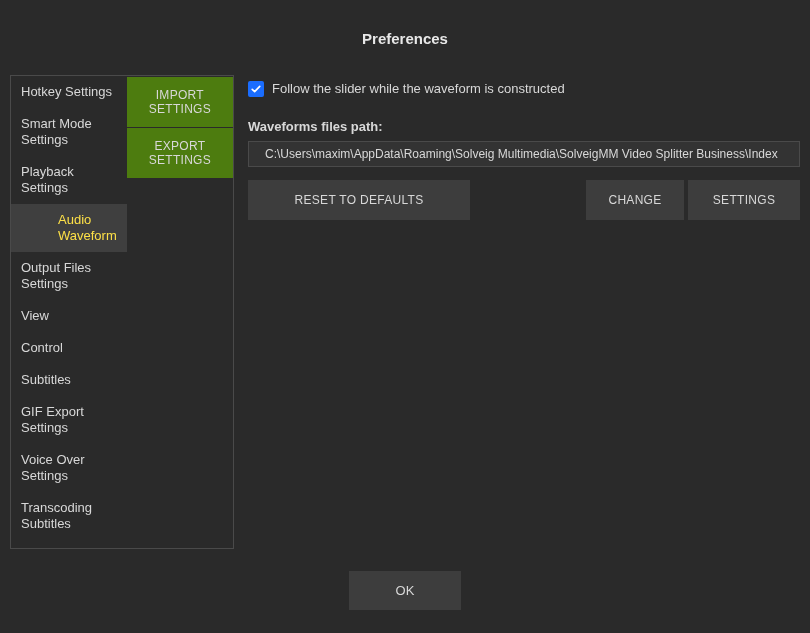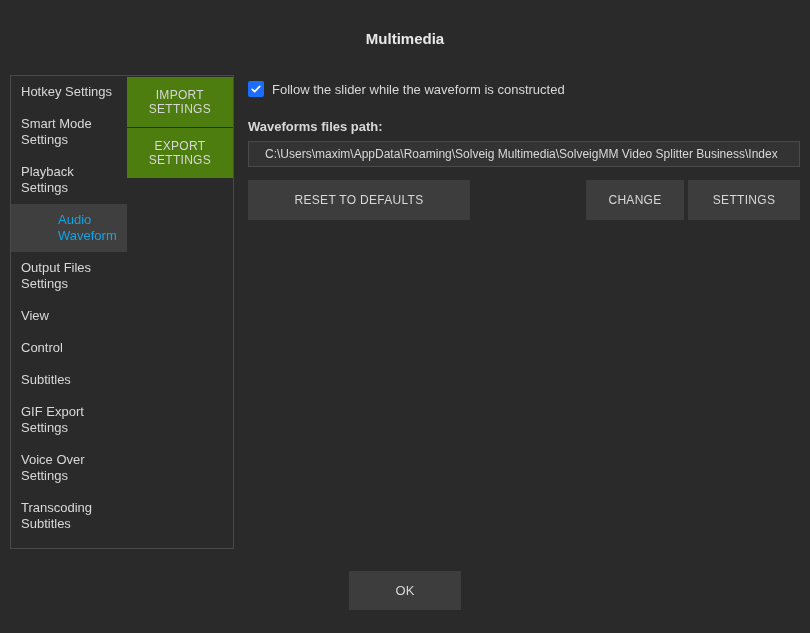--- a/index.html
+++ b/index.html
@@ -42,21 +42,21 @@
     }
     .sidebar-item {
       padding: 8px 10px;
       color: #d8d8d8;
       cursor: pointer;
       font-size: 13px;
       line-height: 16px;
     }
     .sidebar-item.active {
       background: #3f3f3f;
-      color: #0ea5e9;
+      color: #fde047;
       padding-left: 47px;
     }
     .sidebar-bottom {
       display: flex;
       flex-direction: column;
     }
     .imp-exp-btn {
       background: #4d7c0f;
       border: none;
       border-top: 1px solid #2a2a2a;
@@ -66,21 +66,20 @@
       cursor: pointer;
       letter-spacing: 0.3px;
       font-family: inherit;
     }
     .main {
       flex: 1;
       padding-left: 14px;
     }
     .checkbox-row {
       display: flex;
-      align-items: center;
       gap: 8px;
       padding-top: 6px;
       padding-bottom: 22px;
     }
     .checkbox {
       width: 16px;
       height: 16px;
       background: #1a6dff;
       border-radius: 2px;
       display: flex;
@@ -155,21 +154,21 @@
       width: 112px;
       padding: 12px 0;
       cursor: pointer;
       font-family: inherit;
     }
   </style>
 </head>
 <body>
 
 <div class="title-area">
-  <h1>Multimedia</h1>
+  <h1>Preferences</h1>
 </div>
 
 <div class="content">
   <div class="sidebar">
     <ul class="sidebar-list">
       <li class="sidebar-item">Hotkey Settings</li>
       <li class="sidebar-item">Smart Mode Settings</li>
       <li class="sidebar-item">Playback Settings</li>
       <li class="sidebar-item active">Audio Waveform</li>
       <li class="sidebar-item">Output Files Settings</li>

